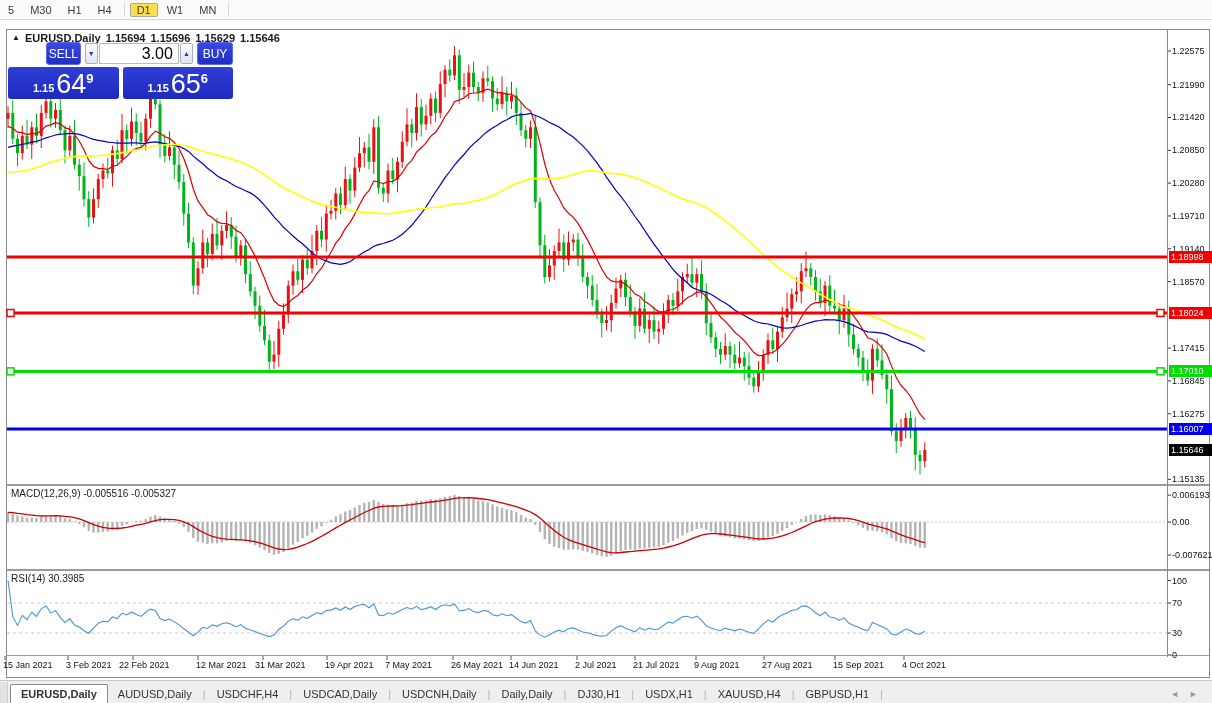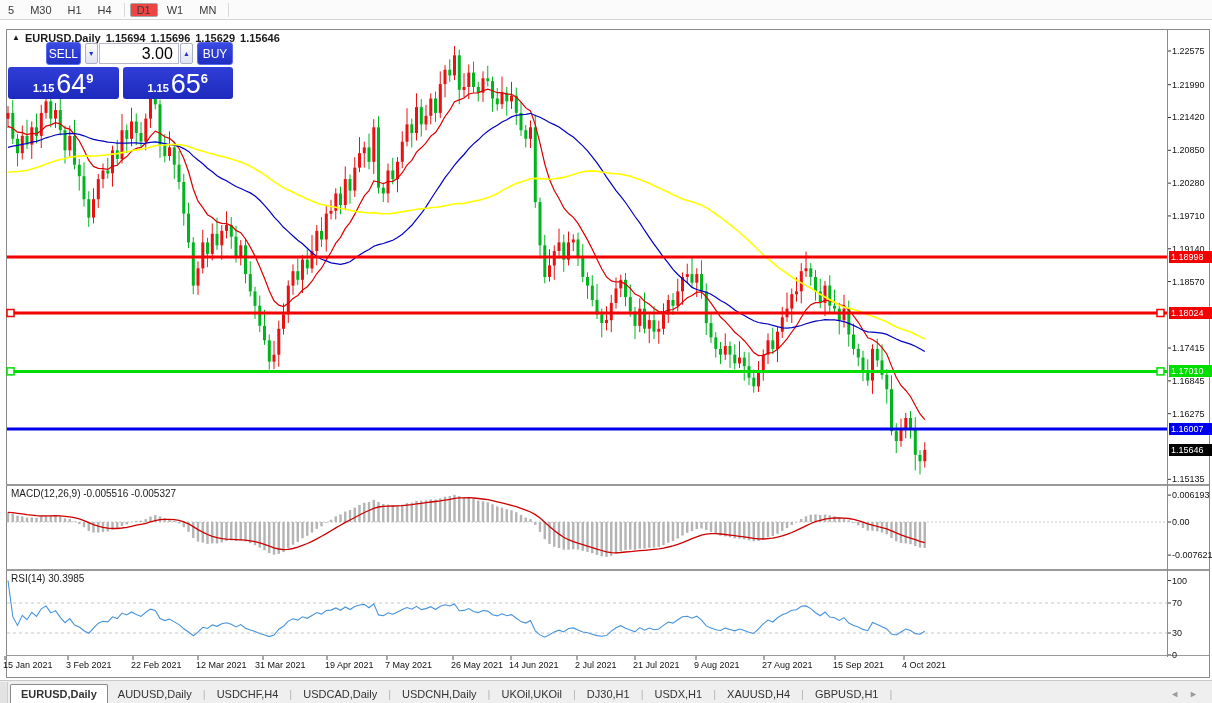--- a/index.html
+++ b/index.html
@@ -2,21 +2,21 @@
 <html><head>
 <meta charset="utf-8">
 <style>
   html,body{margin:0;padding:0;background:#ffffff;}
   #screen{position:relative;width:1212px;height:703px;background:#ffffff;overflow:hidden;
           font-family:"Liberation Sans",sans-serif;-webkit-font-smoothing:antialiased;}
   
   #tf-toolbar{position:absolute;left:0;top:0;width:1212px;height:19px;background:#fbfbfb;
               border-bottom:1px solid #d6d6d6;display:flex;align-items:center;font-size:11px;color:#3a3a3a;}
   .tf-btn{padding:1px 7px;margin:0 1px;cursor:default;white-space:nowrap;}
-  .tf-btn.active{background:#ef4444;border:1px solid #a8a8a8;border-radius:2px;padding:0 6px;}
+  .tf-btn.active{background:#fde047;border:1px solid #a8a8a8;border-radius:2px;padding:0 6px;}
   .tf-sep{width:1px;height:14px;background:#d8d8d8;margin:0 4px;}
   
   .frame{position:absolute;border:1px solid #8a8a8a;}
   #win-frame{left:6px;top:29px;width:1202px;height:647px;background:#fff;}
   .hsep{position:absolute;left:6px;width:1203px;height:2px;background:#9a9a9a;z-index:6;}
   #vaxis-line{position:absolute;left:1167px;top:29px;width:1px;height:628px;background:#8a8a8a;z-index:6;}
   
   #chart-header{position:absolute;left:12px;top:32px;z-index:7;font-size:11px;font-weight:bold;color:#1a1a1a;
                 display:flex;align-items:center;gap:5px;}
   #chart-header .tri{font-size:8px;position:relative;top:-1px;}
@@ -766,21 +766,21 @@
       <div class="ax-lbl" style="top: 650px;">0</div>
       <div class="marker" style="top: 250.928px; background: rgb(244, 0, 0); color: rgb(255, 255, 255);">1.18998</div>
       <div class="marker" style="top: 307.001px; background: rgb(244, 0, 0); color: rgb(255, 255, 255);">1.18024</div>
       <div class="marker" style="top: 365.377px; background: rgb(0, 221, 0); color: rgb(255, 255, 255);">1.17010</div>
       <div class="marker" style="top: 423.12px; background: rgb(0, 0, 238); color: rgb(255, 255, 255);">1.16007</div>
       <div class="marker" style="top: 443.903px; background: rgb(0, 0, 0); color: rgb(255, 255, 255);">1.15646</div>
     </div>
   <div id="date-layer">
       <div class="date-lbl" style="left: 3px;">15 Jan 2021</div>
       <div class="date-lbl" style="left: 66px;">3 Feb 2021</div>
-      <div class="date-lbl" style="left: 131px;">22 Feb 2021</div>
+      <div class="date-lbl" style="left: 119px;">22 Feb 2021</div>
       <div class="date-lbl" style="left: 196px;">12 Mar 2021</div>
       <div class="date-lbl" style="left: 255px;">31 Mar 2021</div>
       <div class="date-lbl" style="left: 325px;">19 Apr 2021</div>
       <div class="date-lbl" style="left: 385px;">7 May 2021</div>
       <div class="date-lbl" style="left: 451px;">26 May 2021</div>
       <div class="date-lbl" style="left: 509px;">14 Jun 2021</div>
       <div class="date-lbl" style="left: 575px;">2 Jul 2021</div>
       <div class="date-lbl" style="left: 633px;">21 Jul 2021</div>
       <div class="date-lbl" style="left: 694px;">9 Aug 2021</div>
       <div class="date-lbl" style="left: 762px;">27 Aug 2021</div>
@@ -793,21 +793,21 @@
     <span id="tabs-container" style="display:flex;align-items:flex-end;">
         <div class="tab active">EURUSD,Daily</div>
         <div class="tab">AUDUSD,Daily</div>
         <span class="tab-sep">|</span>
         <div class="tab">USDCHF,H4</div>
         <span class="tab-sep">|</span>
         <div class="tab">USDCAD,Daily</div>
         <span class="tab-sep">|</span>
         <div class="tab">USDCNH,Daily</div>
         <span class="tab-sep">|</span>
-        <div class="tab">UKOil,UKOil</div>
+        <div class="tab">Daily,Daily</div>
         <span class="tab-sep">|</span>
         <div class="tab">DJ30,H1</div>
         <span class="tab-sep">|</span>
         <div class="tab">USDX,H1</div>
         <span class="tab-sep">|</span>
         <div class="tab">XAUUSD,H4</div>
         <span class="tab-sep">|</span>
         <div class="tab">GBPUSD,H1</div>
         <span class="tab-sep">|</span>
       </span>

